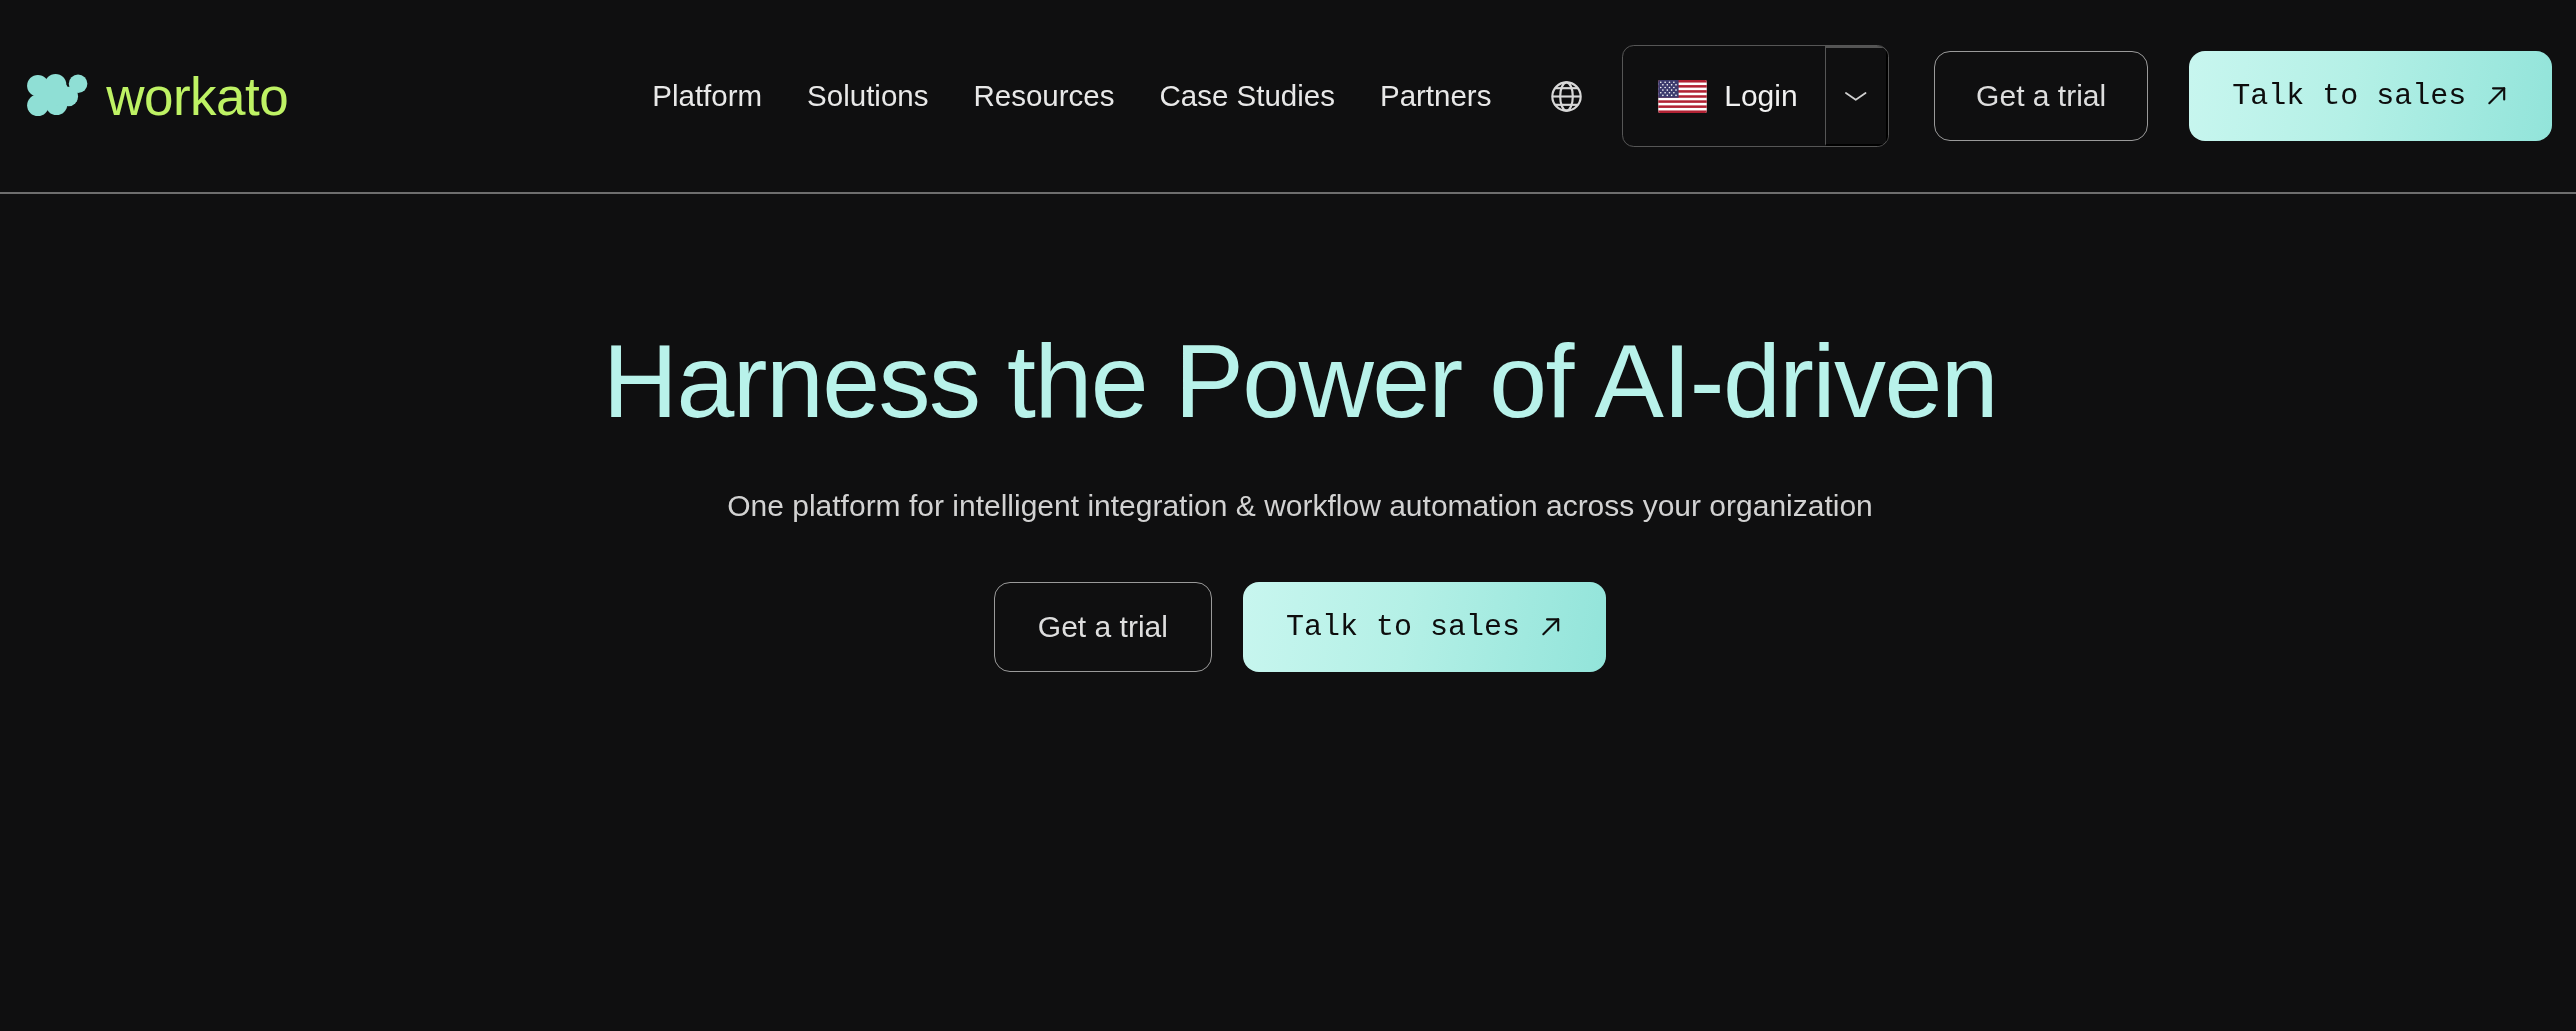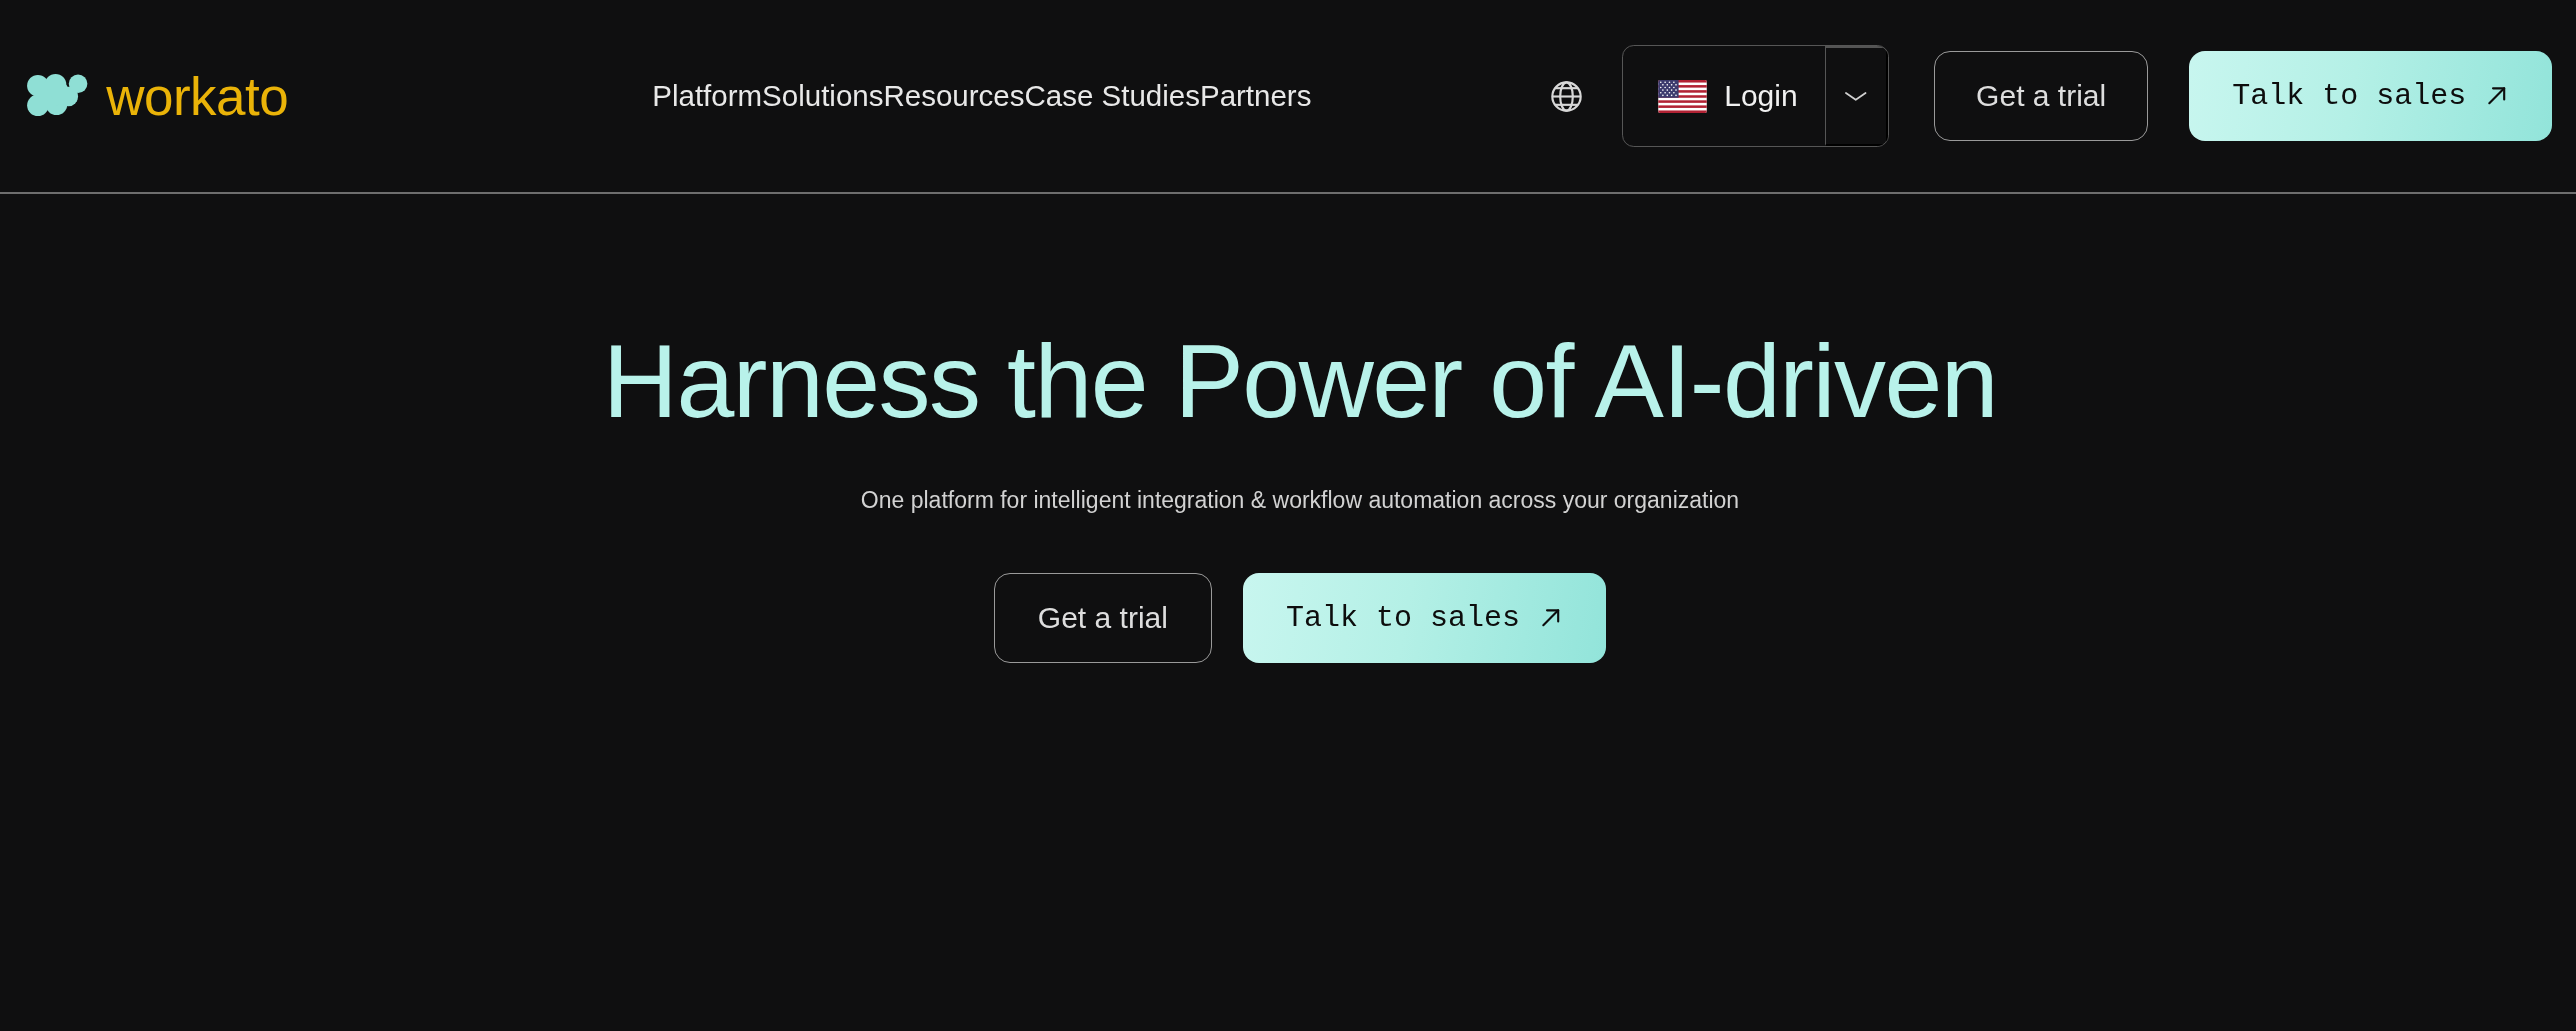--- a/index.html
+++ b/index.html
@@ -43,30 +43,31 @@
     flex:0 0 auto;
     text-decoration:none;
   }
   .brand-mark{
     width:63px;
     height:49px;
     display:block;
     flex:0 0 auto;
   }
   .brand-word{
-    color:#eab308;
+    color:#bef264;
     font-size:53px;
     letter-spacing:-0.5px;
     line-height:1;
     font-weight:400;
     white-space:nowrap;
   }
 
   .nav{
     display:flex;
+    gap:45px;
     margin-left:364px;
     flex:0 0 auto;
   }
   .nav-link{
     color:var(--nav-text);
     font-size:29.5px;
     line-height:1;
     white-space:nowrap;
     text-decoration:none;
     cursor:pointer;
@@ -181,21 +182,21 @@
     font-size:104px;
     line-height:1.18;
     font-weight:400;
     letter-spacing:-1.5px;
     text-align:center;
     max-width:1572px;
   }
   .hero-subtitle{
     margin-top:43px;
     color:var(--muted);
-    font-size:23px;
+    font-size:30px;
     line-height:1.3;
     text-align:center;
     font-weight:400;
   }
   .hero-ctas{
     margin-top:57px;
     display:flex;
     align-items:center;
     gap:31px;
   }

